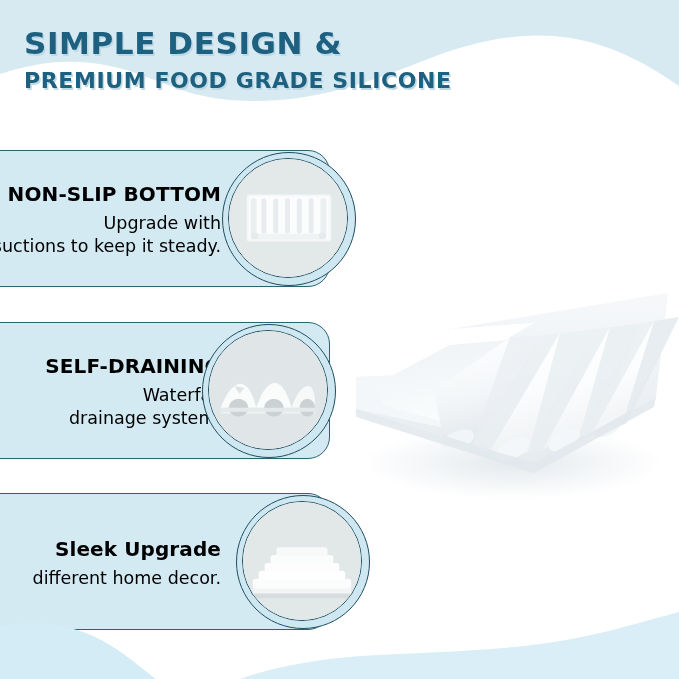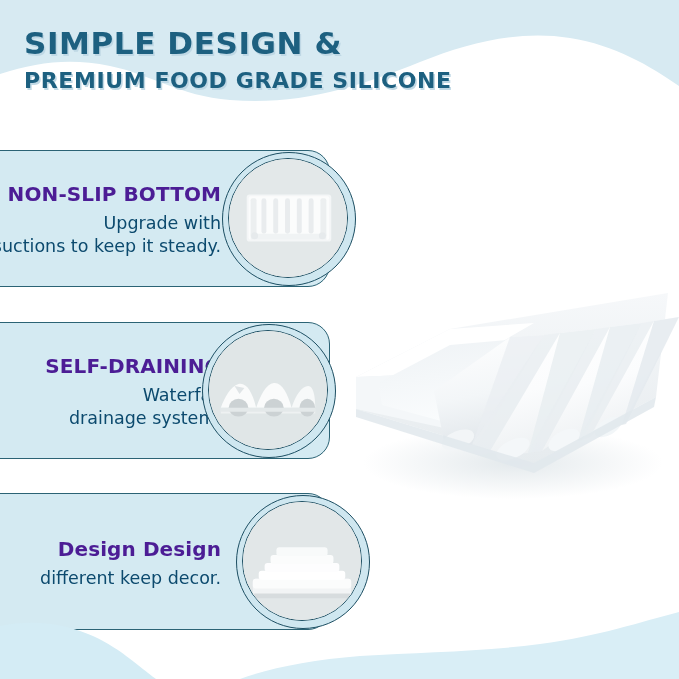--- a/index.html
+++ b/index.html
@@ -81,30 +81,30 @@
     justify-content: center;
     align-items: flex-end;
     text-align: right;
     box-sizing: border-box;
     padding-right: 2px;
   }
   .feature-title {
     font-family: "DejaVu Sans", sans-serif;
     font-weight: bold;
     font-size: 20px;
-    color: #4c1d95;
+    color: #000000;
     letter-spacing: 0.1px;
     line-height: 26px;
     margin-bottom: 5px;
     white-space: nowrap;
   }
   .feature-desc {
     font-family: "DejaVu Sans", sans-serif;
     font-size: 17.5px;
-    color: #0c4a6e;
+    color: #000000;
     line-height: 23px;
     white-space: nowrap;
     text-align: right;
   }
 
   
   .feature-circle {
     position: absolute;
     border-radius: 50%;
     border: 1.6px solid #1d4f63;
@@ -279,22 +279,22 @@
         <ellipse cx="66" cy="78" rx="10" ry="9" fill="#ccd2d4"></ellipse>
         <ellipse cx="100" cy="78" rx="8" ry="9" fill="#ccd2d4"></ellipse>
         <path d="M26,56 L36,58 L31,64 Z" fill="#dfe4e6"></path>
         <path d="M12,78 L108,78 L108,82 L12,82 Z" fill="#e4e9ea"></path>
       </g>
     </svg>
   </div>
 
   <div class="feature" style="top:493px;">
     <div class="feature-text">
-      <div class="feature-title">Design Design</div>
-      <div class="feature-desc">different keep decor.</div>
+      <div class="feature-title">Sleek Upgrade</div>
+      <div class="feature-desc">different home decor.</div>
     </div>
   </div>
   <div class="feature-circle-outer" style="left:236px; top:495px; width:134px; height:134px;"></div>
   <div class="feature-circle" style="left:242px; top:501px; width:120px; height:120px;">
     <svg class="circle-photo" viewBox="0 0 120 120">
       <rect width="120" height="120" fill="#e2e7e8"></rect>
       <g>
         <rect x="10" y="78" width="100" height="18" rx="3" fill="#f2f4f5"></rect>
         <rect x="10" y="78" width="100" height="10" rx="3" fill="#fbfcfc"></rect>
         <rect x="16" y="70" width="88" height="9" rx="3" fill="#ffffff"></rect>

